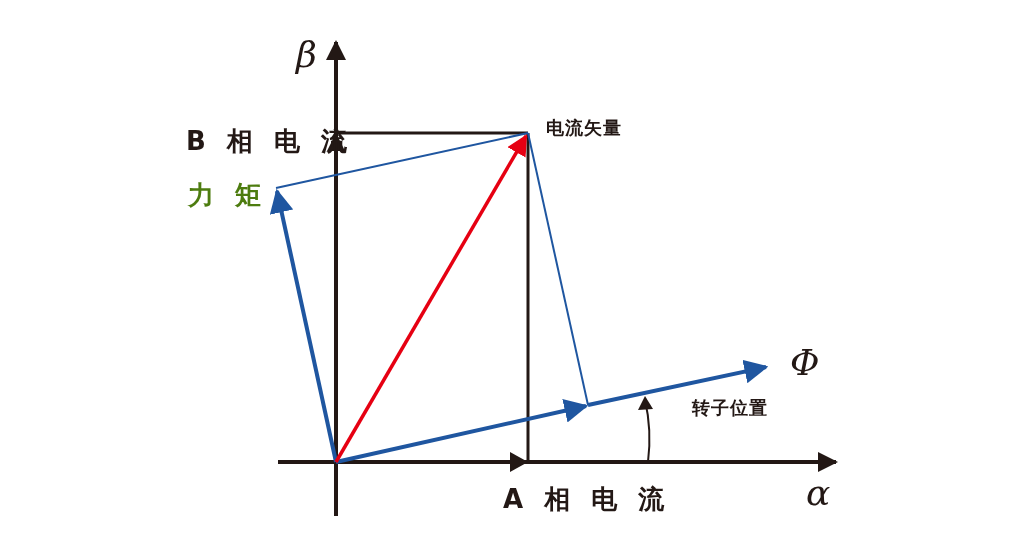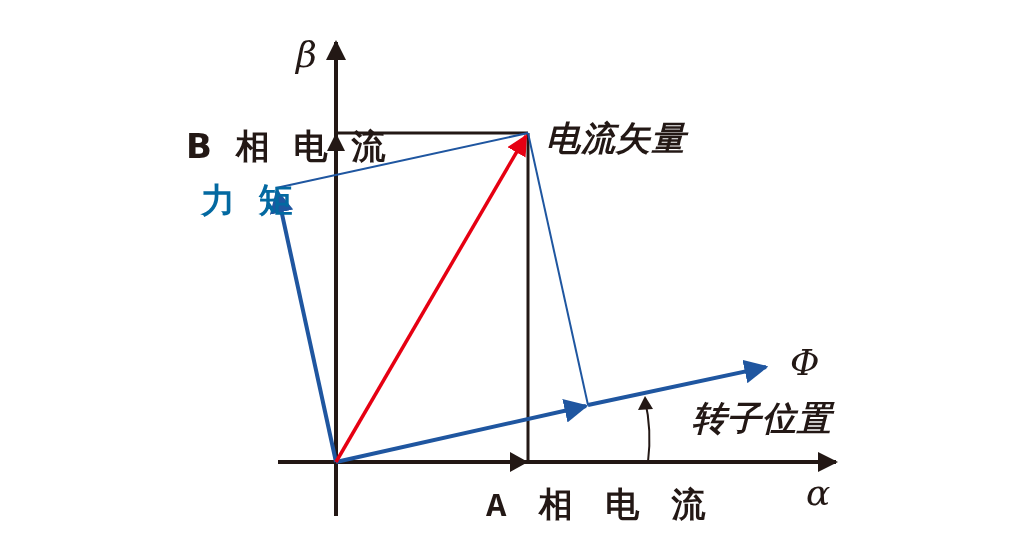--- a/index.html
+++ b/index.html
@@ -1,21 +1,21 @@
 <!DOCTYPE html>
 <html><head>
   <meta charset="utf-8">
   <style>
     html, body { margin: 0; padding: 0; background: #ffffff; }
     body { width: 1035px; height: 544px; position: relative; overflow: hidden;
            font-family: "DejaVu Sans", "Liberation Sans", sans-serif; }
     svg.diagram { position: absolute; left: 0; top: 0; }
     .lbl { position: absolute; white-space: nowrap; font-weight: bold; color: #231815; }
-    .lbl-phase { font-size: 34px; letter-spacing: 6px; }
-    .lbl-vec { font-size: 34px; letter-spacing: 1px; font-style: italic; }
+    .lbl-phase { font-size: 26px; letter-spacing: 6px; }
+    .lbl-vec { font-size: 18px; letter-spacing: 1px; }
     .lbl-greek { font-family: "DejaVu Serif", "Liberation Serif", serif; font-style: italic; font-weight: normal; font-size: 36px; }
   </style>
 </head>
 <body>
 
 <svg class="diagram" width="1035" height="544" viewBox="0 0 1035 544">
   <defs>
     <marker id="ah-black" viewBox="0 0 10 10" refX="9" refY="5" markerWidth="5" markerHeight="5" orient="auto" markerUnits="strokeWidth">
       <path d="M0,0 L10,5 L0,10 z" fill="#231815"></path>
     </marker>
@@ -51,16 +51,16 @@
 
   <path d="M648,462 Q652,430 645,400" fill="none" stroke="#231815" stroke-width="2"></path>
   <path d="M638,410 L645,396 L653,409 z" fill="#231815"></path>
 </svg>
 
 <div class="lbl lbl-greek" style="left:296px; top:34px;">β</div>
 <div class="lbl lbl-greek" style="left:806px; top:472px;">α</div>
 <div class="lbl lbl-greek" style="left:790px; top:342px;">Φ</div>
 
 <div class="lbl lbl-phase" style="left:186px; top:124px;">B 相 电 流</div>
-<div class="lbl lbl-phase" style="left:486px; top:482px;font-family:Liberation Mono, monospace;">A 相 电 流</div>
+<div class="lbl lbl-phase" style="left:503px; top:482px;">A 相 电 流</div>
 <div class="lbl lbl-vec" style="left:546px; top:116px;">电流矢量</div>
-<div class="lbl lbl-phase" style="left:201px; top:178px; color:#0369a1;">力 矩</div>
+<div class="lbl lbl-phase" style="left:188px; top:178px; color:#4d7c0f;">力 矩</div>
 <div class="lbl lbl-vec" style="left:692px; top:396px;">转子位置</div>
 
 </body></html>

